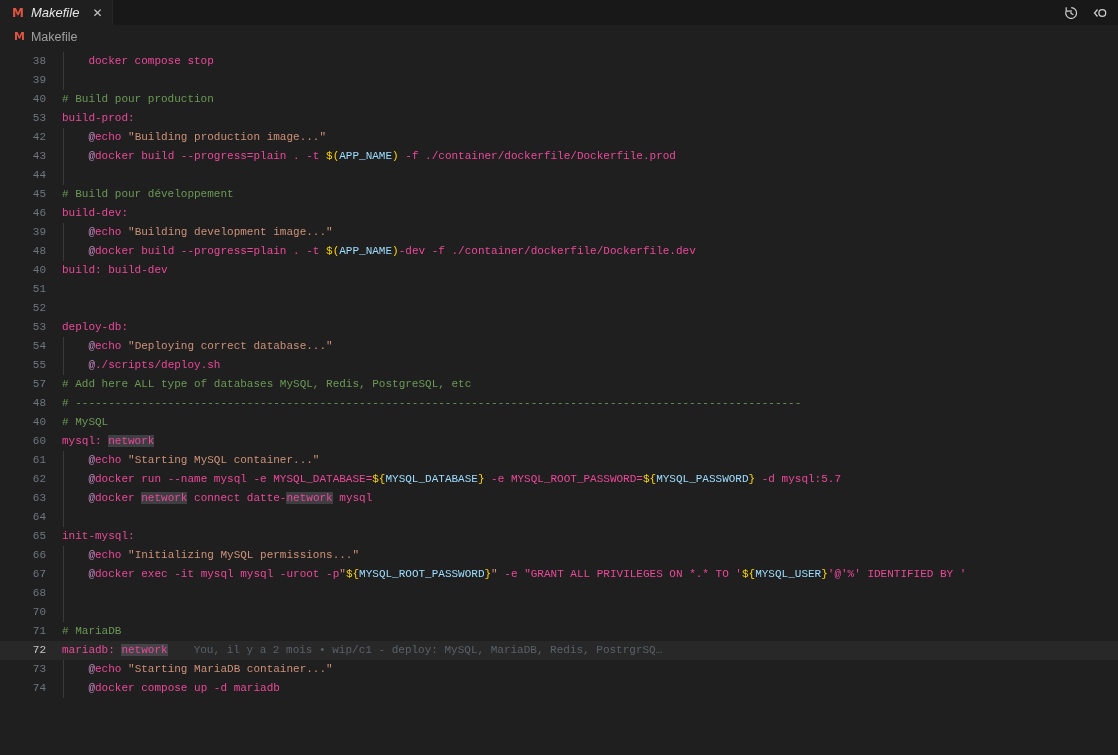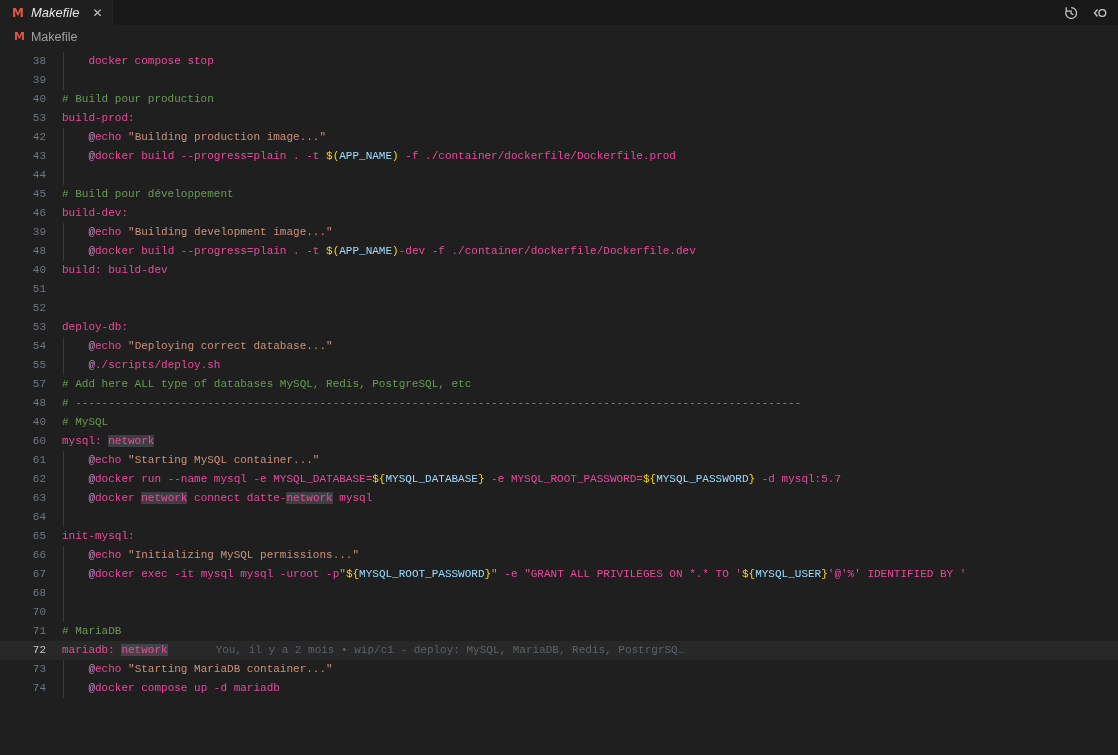--- a/index.html
+++ b/index.html
@@ -21,21 +21,21 @@
 
   
   .editor{padding-top:4px;font-family:Liberation Mono, monospace;font-size:11px;line-height:19px;}
   .line{display:flex;height:19px;white-space:pre;}
   .line.current{background:rgba(255,255,255,0.045);}
   .ln{width:46px;flex:0 0 46px;text-align:right;color:#6e7681;user-select:none;cursor:pointer;}
   .line.current .ln{color:#c6c6c6;}
   .code{flex:1;margin-left:16px;position:relative;overflow:hidden;}
   .code.guide::before{content:"";position:absolute;left:1px;top:0;bottom:0;border-left:1px solid #3a3a3a;}
   .hl{background:rgba(98,103,109,0.45);}
-  .blame{color:#5b6168;margin-left:48px;}
+  .blame{color:#5b6168;margin-left:26px;}
 </style>
 <style>.tk-default{color:#ec4899;}.tk-comment{color:#6a9955;}.tk-string{color:#ce9178;}.tk-at{color:#c586c0;}.tk-var{color:#9cdcfe;}.tk-bracket{color:#ffd602;}</style></head>
 <body>
 
 <div id="app">
 
   <div class="tabbar">
     <div class="tab">
       <span class="ficon">M</span>
       <span class="tab-label">Makefile</span>

